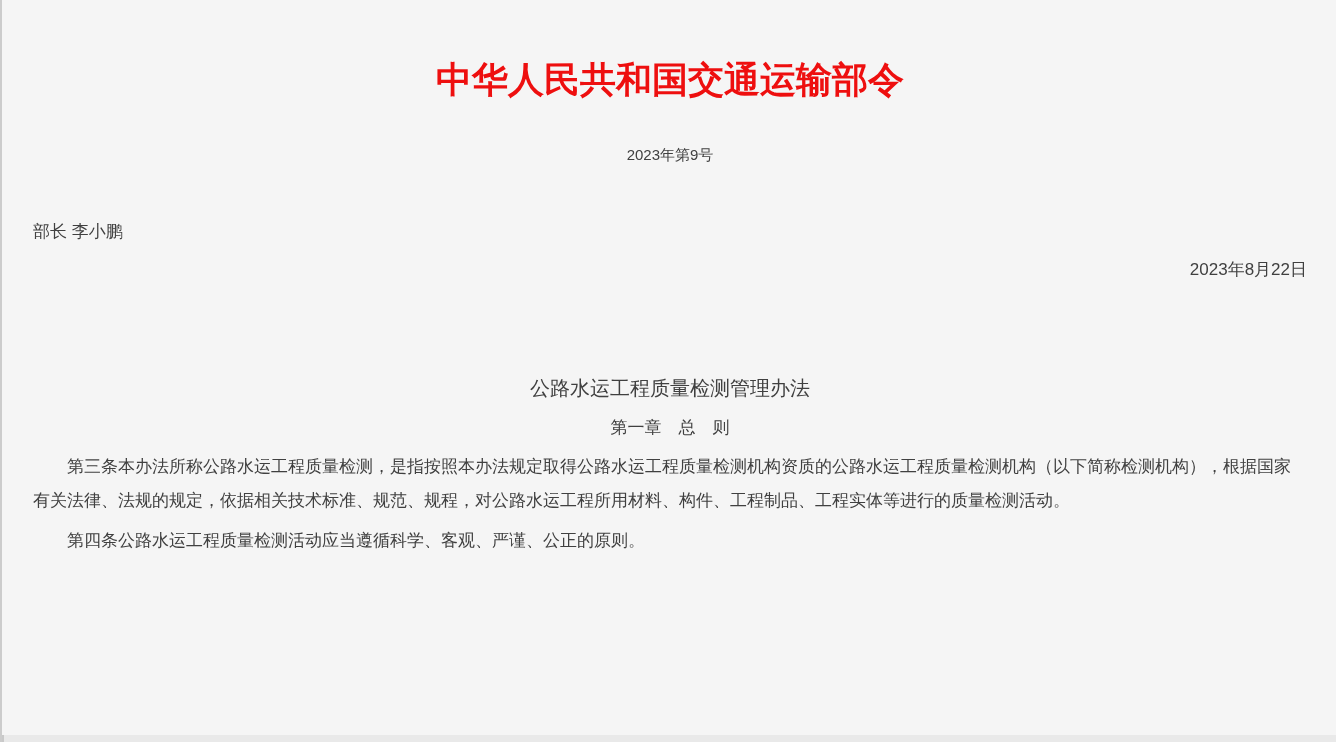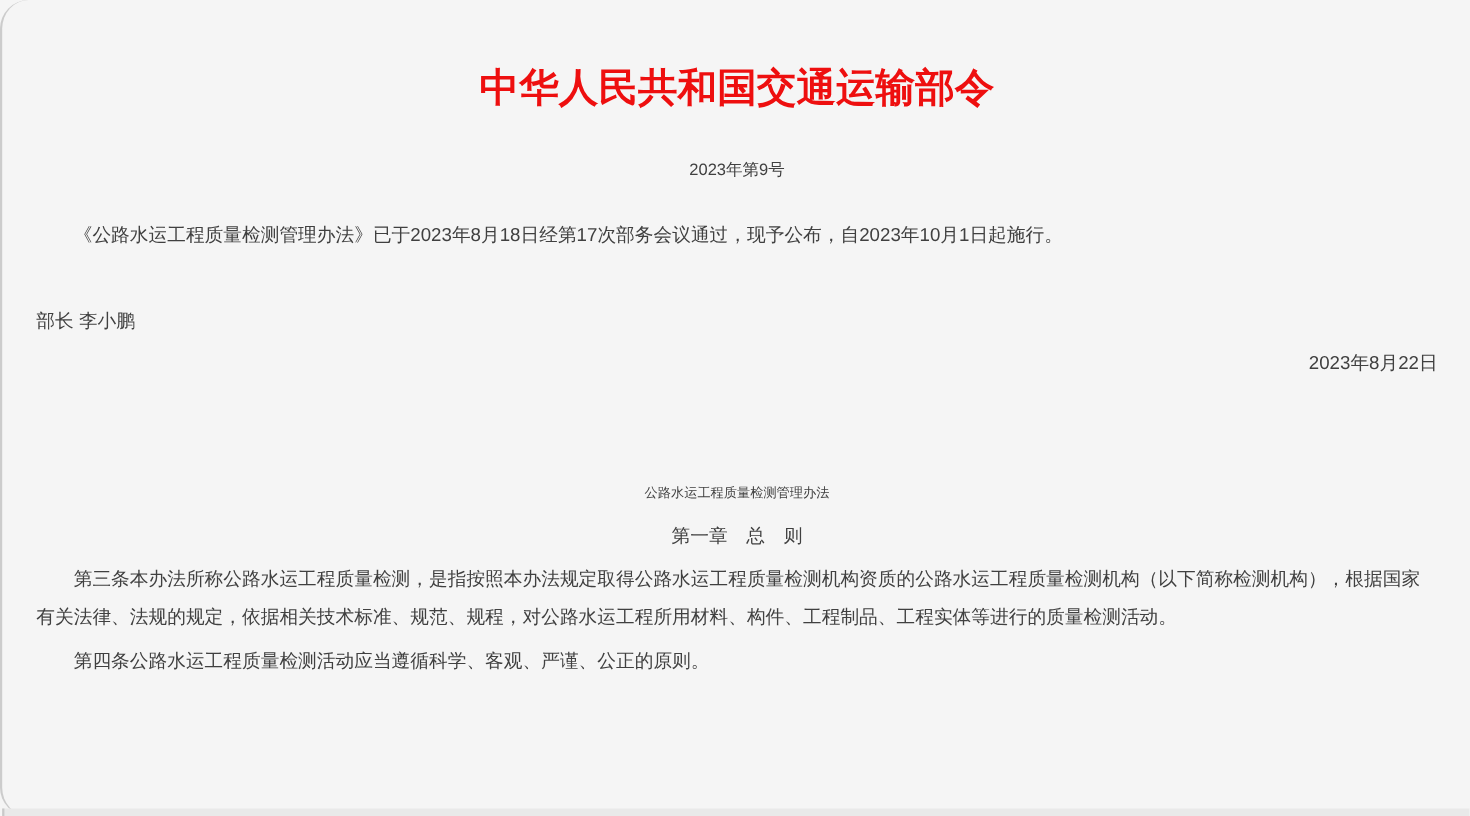--- a/index.html
+++ b/index.html
@@ -12,21 +12,20 @@
     font-family: "Liberation Sans", "DejaVu Sans", sans-serif;
   }
   .page {
     position: relative;
     width: 1336px;
     height: 742px;
     box-sizing: border-box;
     border-left: 2px solid #cccccc;
     background: #f5f5f5;
     color: #404040;
-    border-radius: 26px;
   }
   .content {
     box-sizing: border-box;
     padding: 0 29px 0 31px;
   }
   .decree-title {
     margin: 0;
     padding-top: 56px;
     text-align: center;
     font-size: 36px;
@@ -57,21 +56,21 @@
   }
   .sig-date {
     margin-top: 14px;
     text-align: right;
     font-size: 17px;
     line-height: 24px;
   }
   .regulation-title {
     margin-top: 94px;
     text-align: center;
-    font-size: 12px;
+    font-size: 20px;
     line-height: 24px;
   }
   .chapter-heading {
     margin-top: 16px;
     text-align: center;
     font-size: 17px;
     line-height: 24px;
   }
   .articles {
     margin-top: 10px;
@@ -98,21 +97,20 @@
 </head>
 <body>
 
 <div class="page">
   <div class="content">
 
     <h1 class="decree-title">中华人民共和国交通运输部令</h1>
 
     <div class="decree-number">2023年第9号</div>
 
-    <p class="decree-intro">《公路水运工程质量检测管理办法》已于2023年8月18日经第17次部务会议通过，现予公布，自2023年10月1日起施行。</p>
 
     <div class="sig-minister">部长 李小鹏</div>
 
     <div class="sig-date">2023年8月22日</div>
 
     <div class="regulation-title">公路水运工程质量检测管理办法</div>
 
     <div class="chapter-heading">第一章　总　则</div>
 
     <div class="articles">

